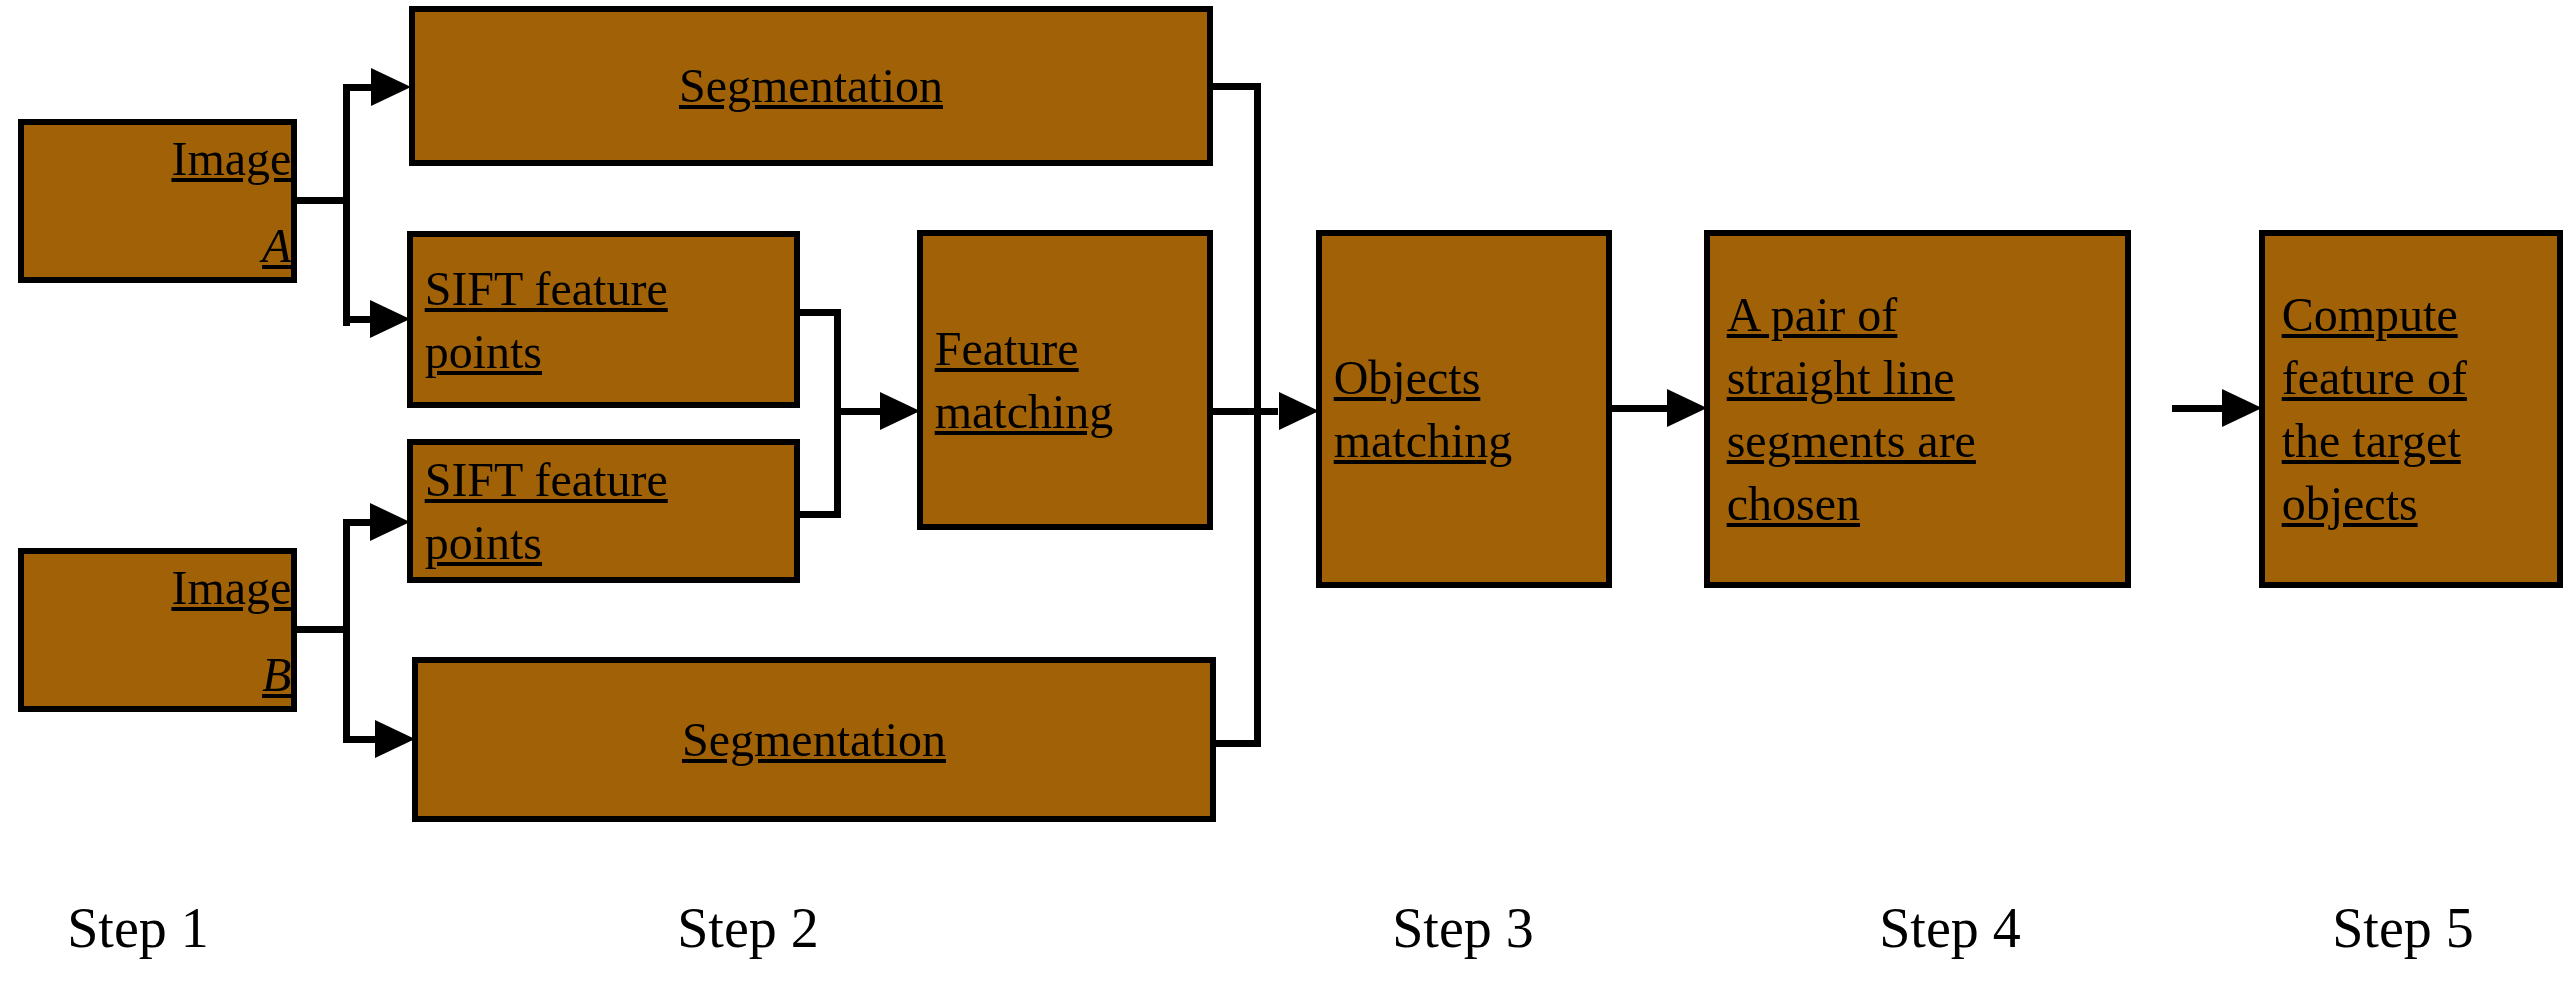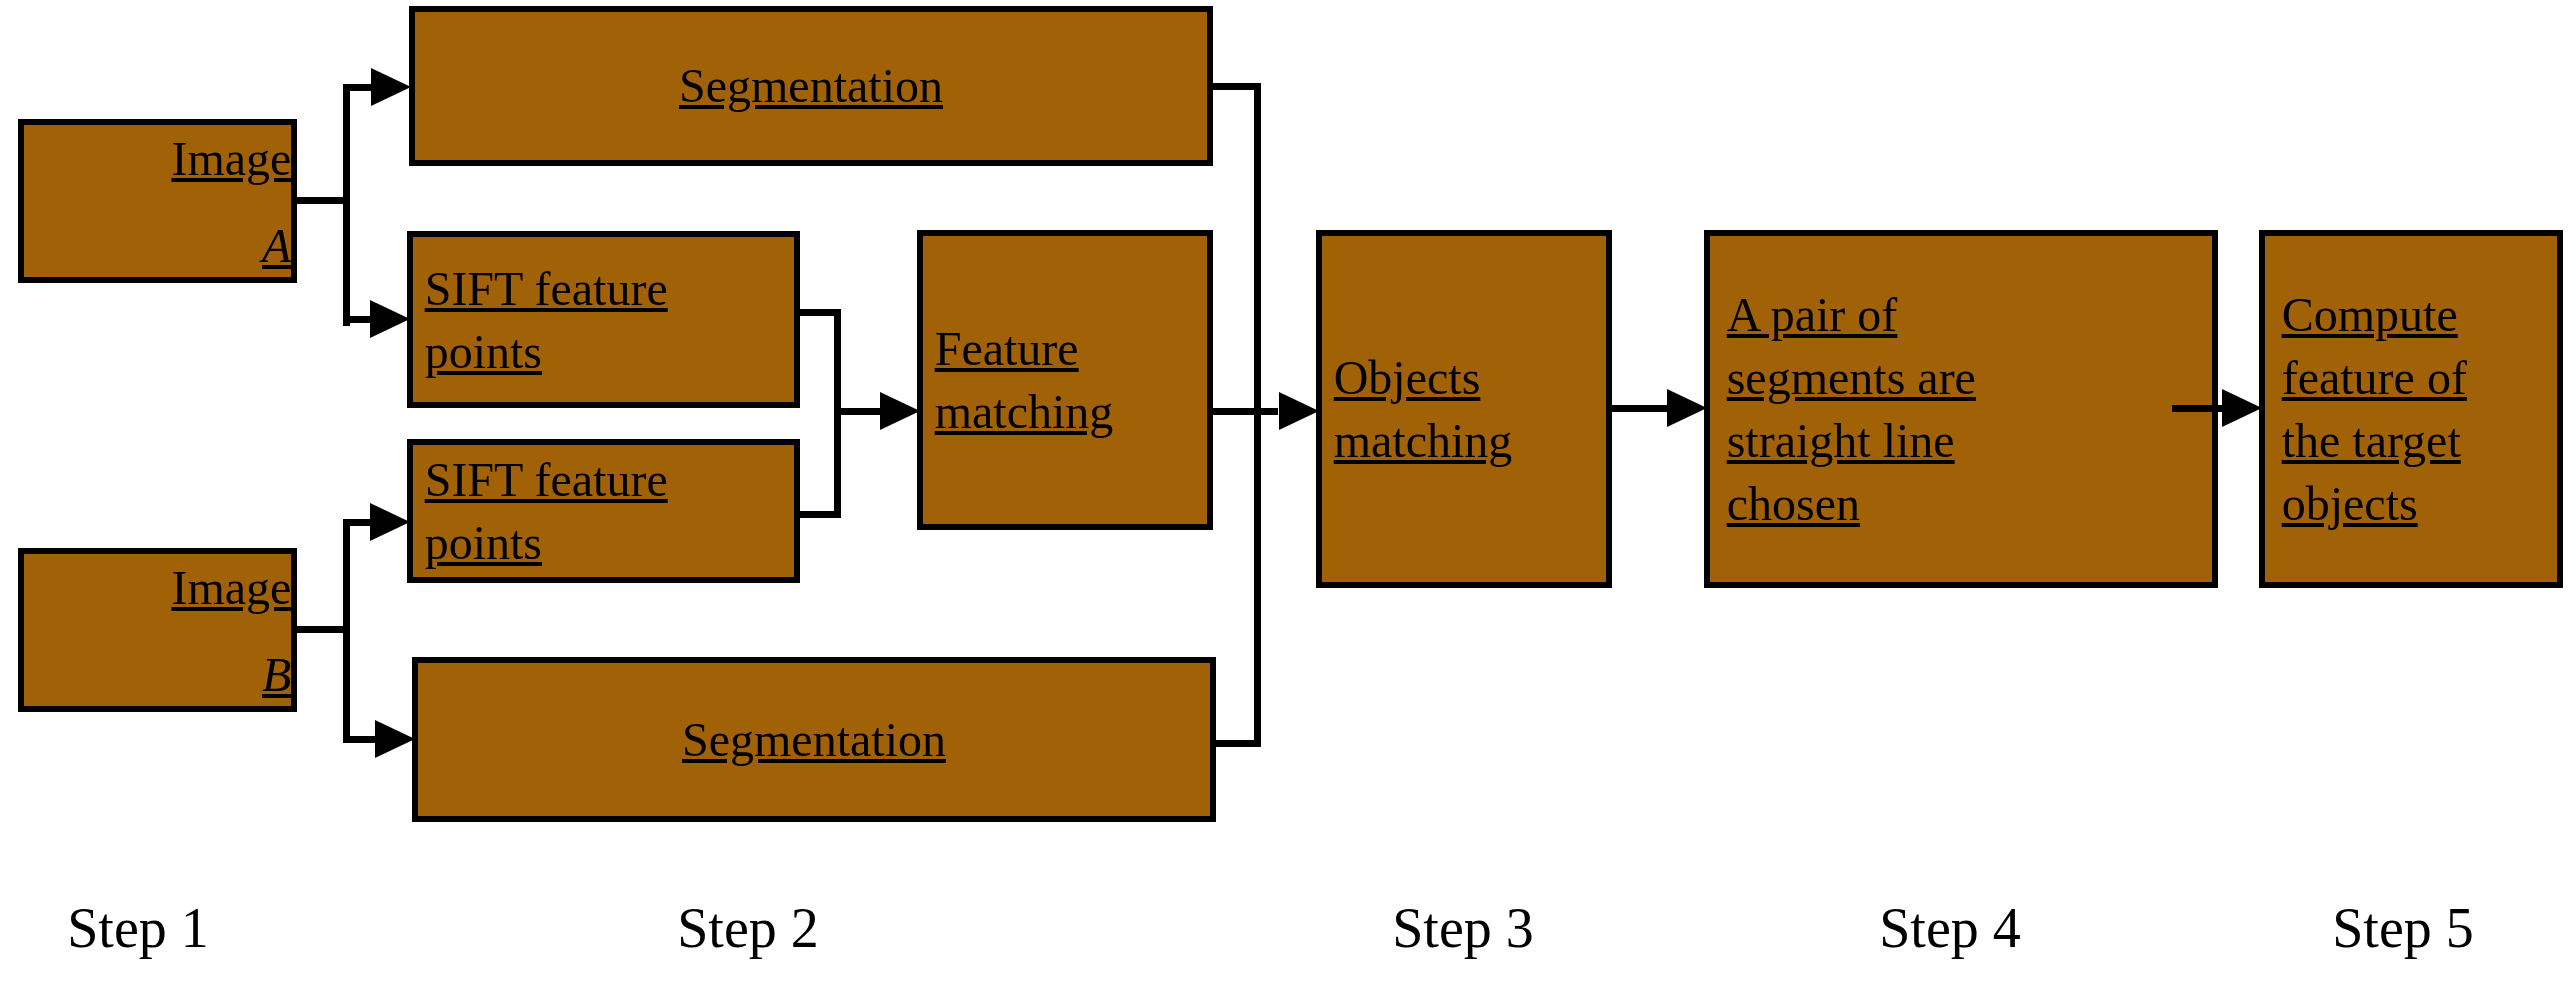--- a/index.html
+++ b/index.html
@@ -66,24 +66,24 @@
   <div class="box left-center" style="left:917px; top:230px; width:296px; height:300px;">
     <span>Feature</span>
     <span>matching</span>
   </div>
 
   <div class="box left-center" style="left:1316px; top:230px; width:296px; height:358px;">
     <span>Objects</span>
     <span>matching</span>
   </div>
 
-  <div class="box left-center pad20" style="left:1704px; top:230px; width:514px; height:358px;">
+  <div class="box left-center pad20" style="left:1704px; top:230px; width:427px; height:358px;">
     <span>A pair of</span>
+    <span>straight line</span>
     <span>segments are</span>
-    <span>straight line</span>
     <span>chosen</span>
   </div>
 
   <div class="box left-center pad20" style="left:2259px; top:230px; width:304px; height:358px;">
     <span>Compute</span>
     <span>feature of</span>
     <span>the target</span>
     <span>objects</span>
   </div>
 

